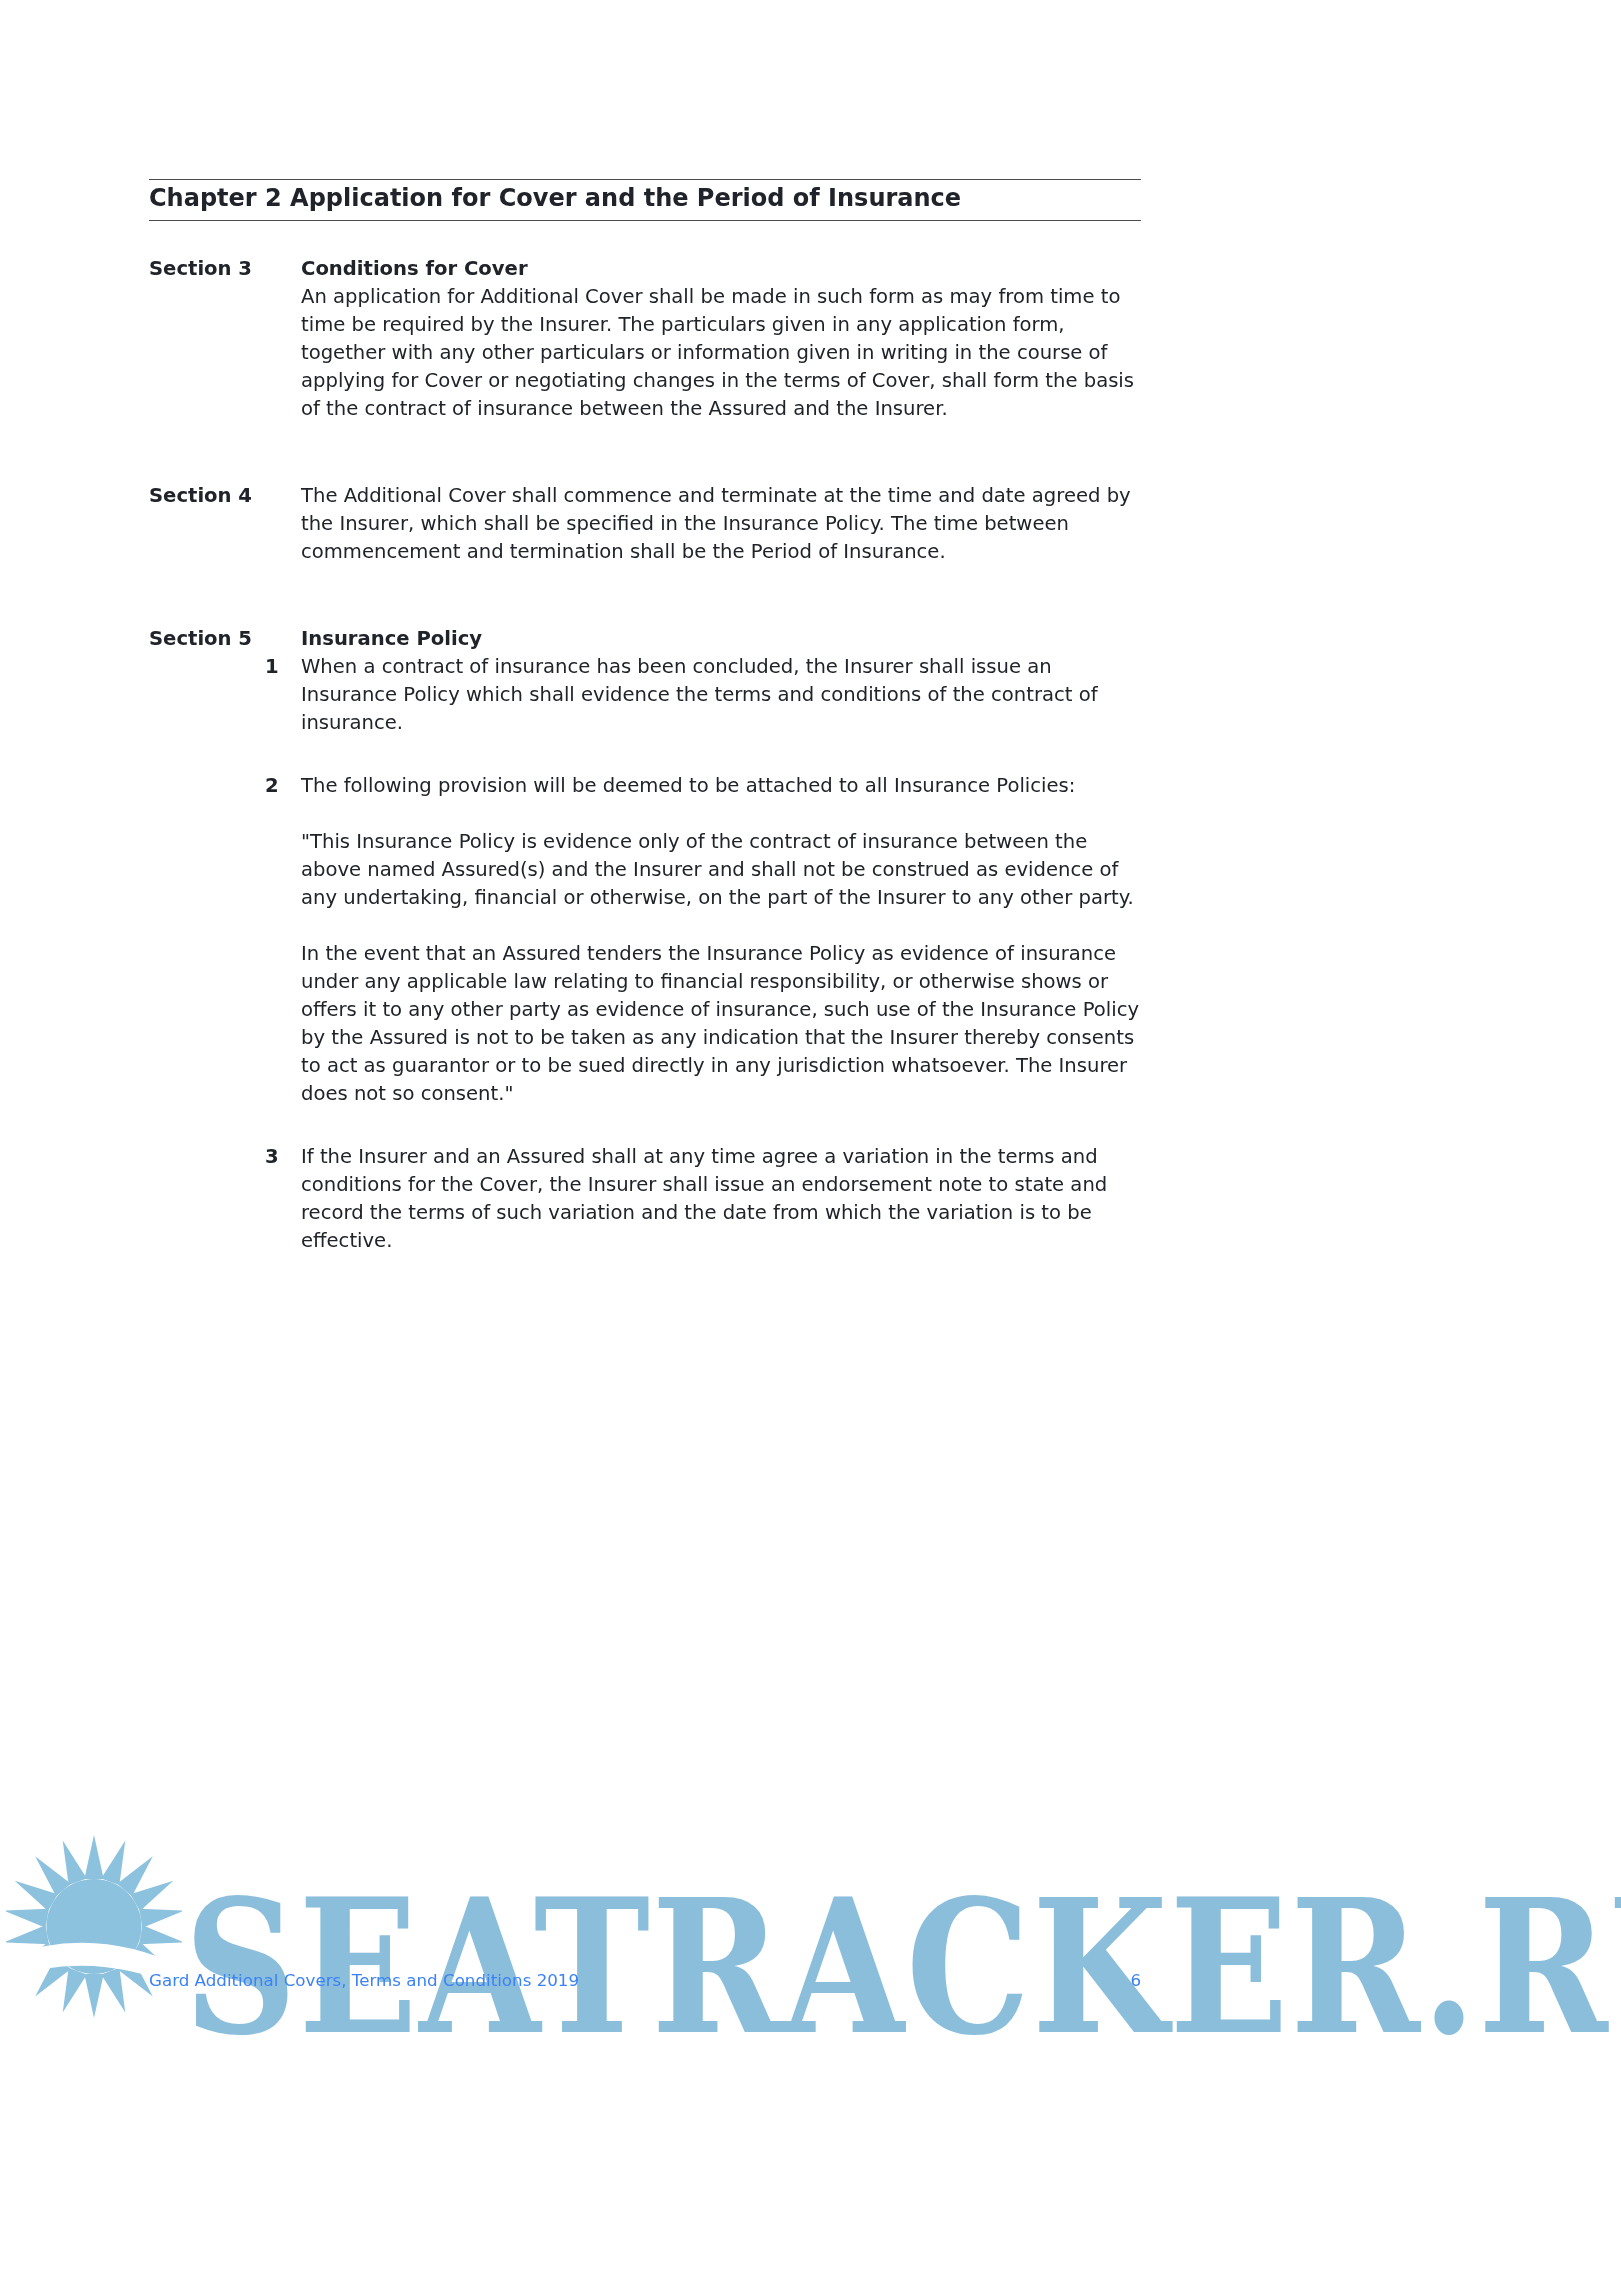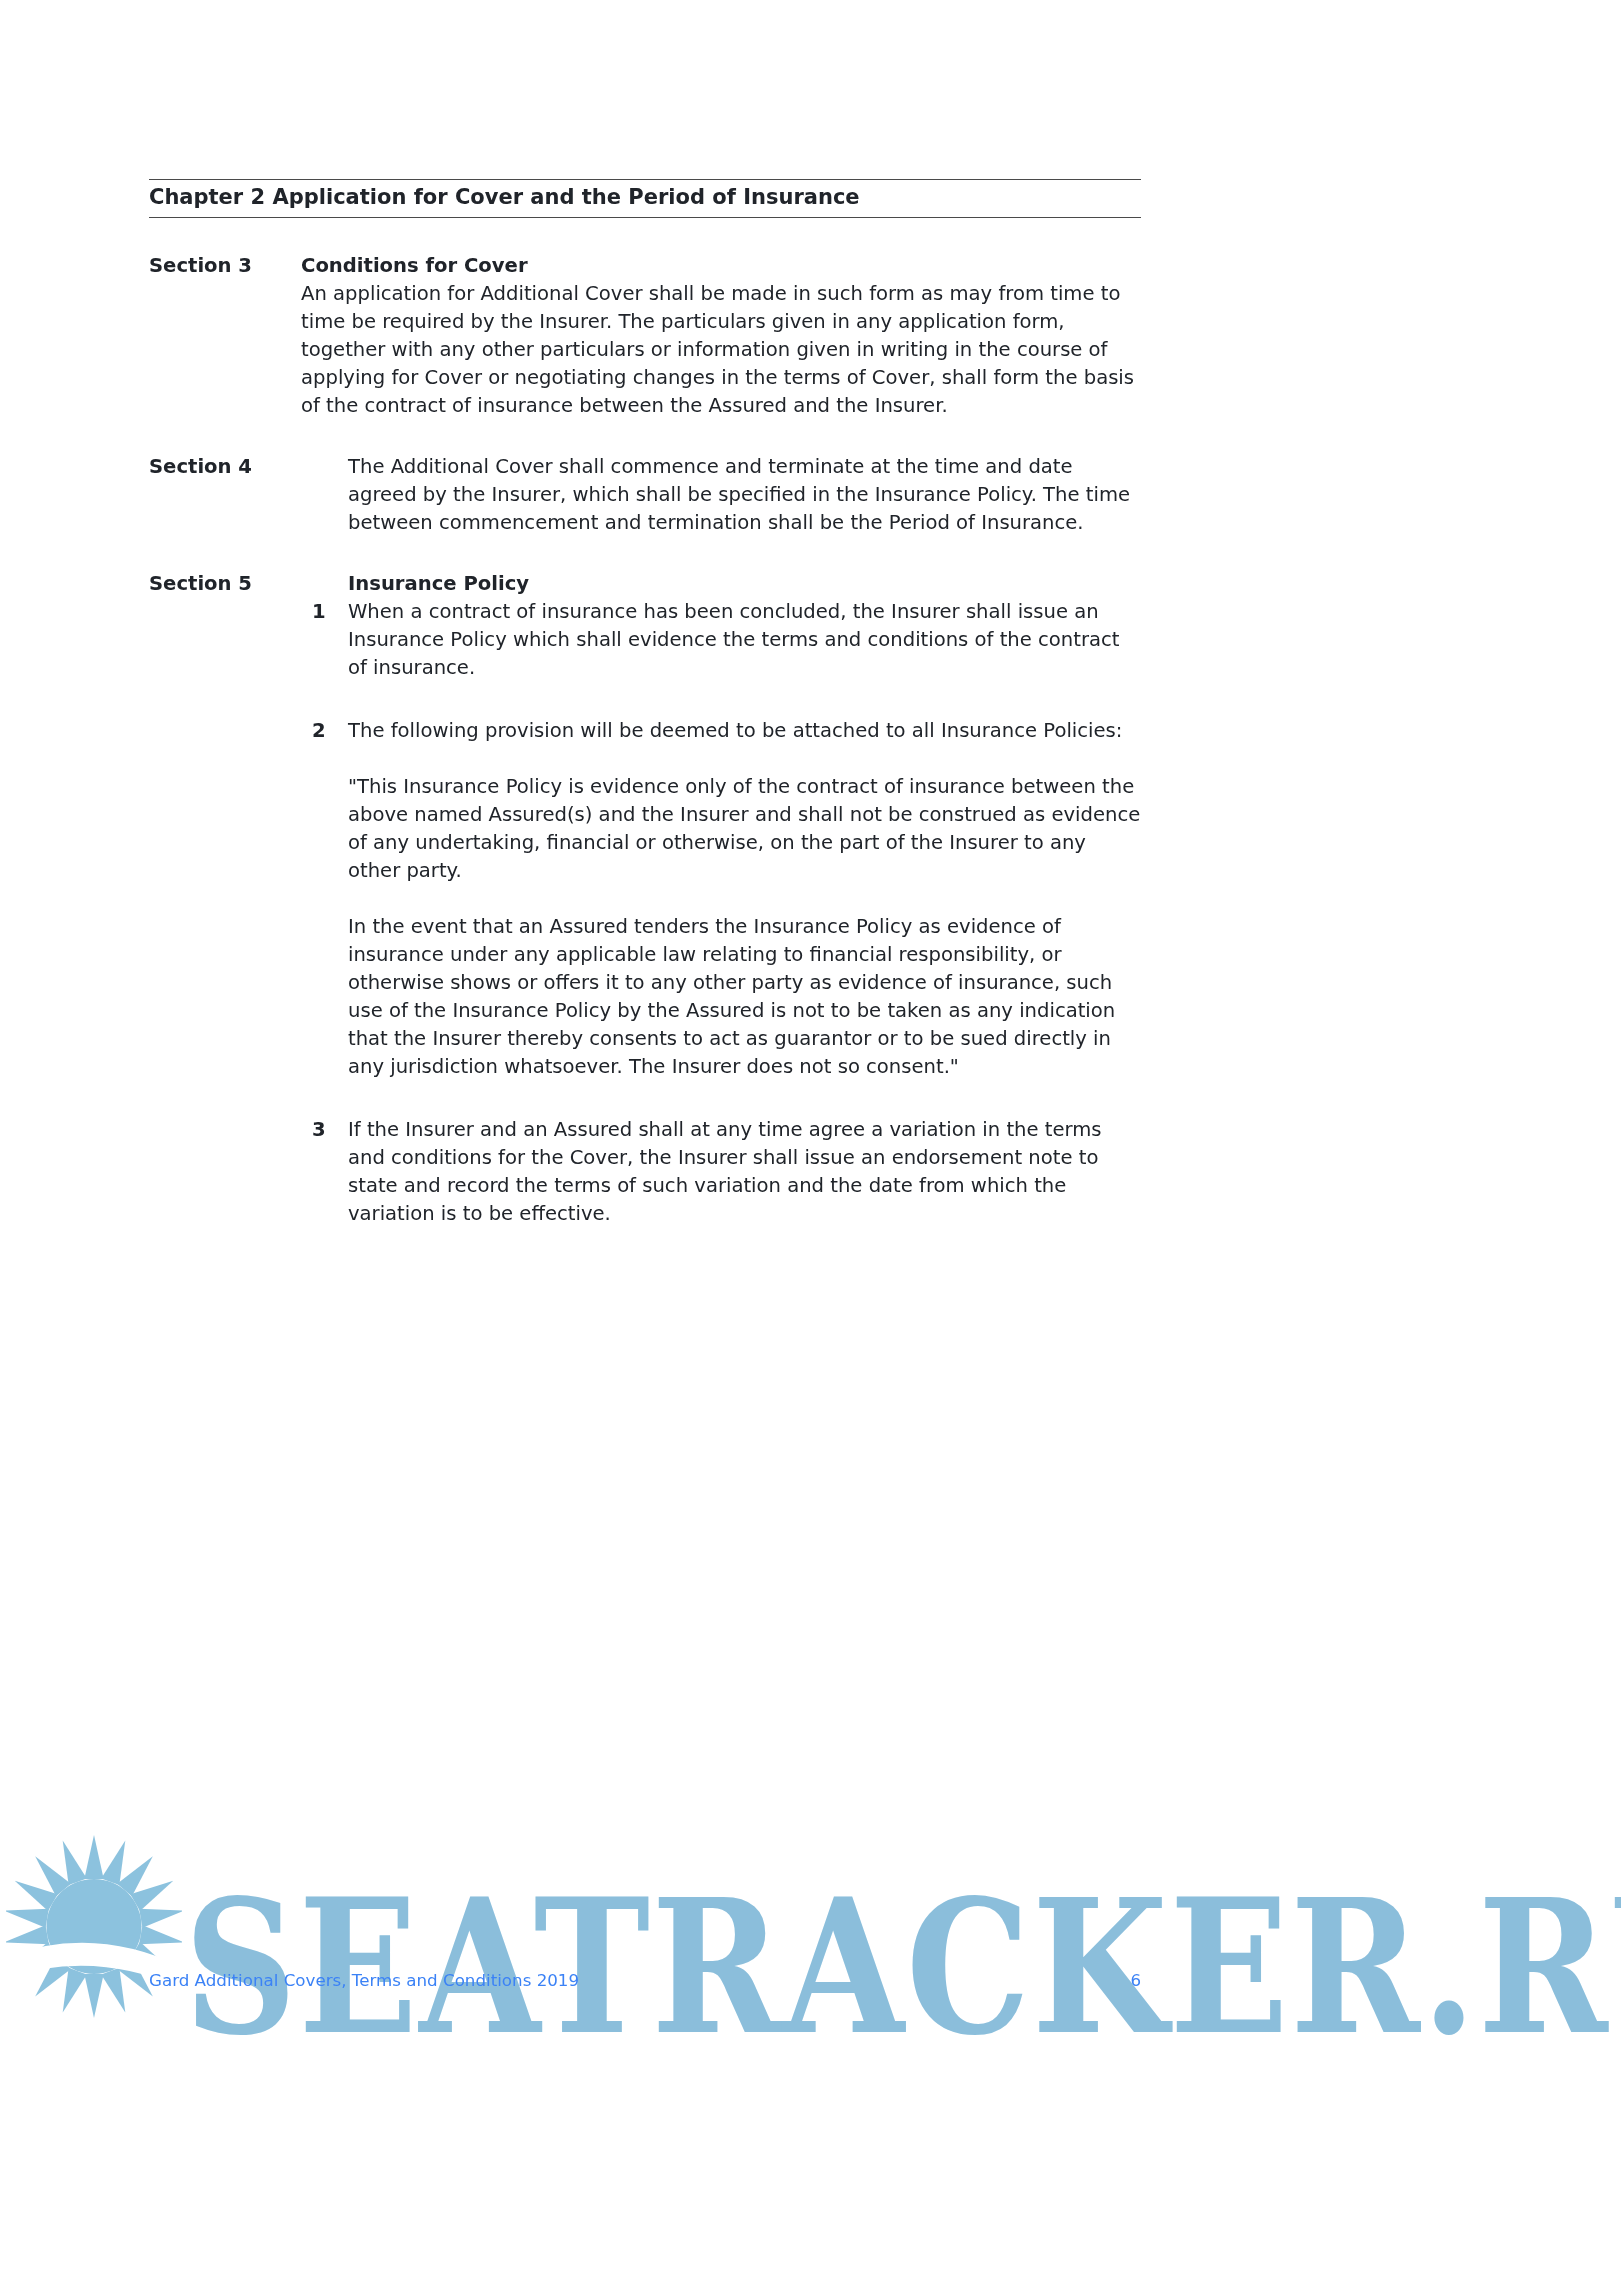--- a/index.html
+++ b/index.html
@@ -20,30 +20,30 @@
     left: 149px;
     top: 179px;
     width: 992px;
     z-index: 2;
   }
 
   .chapter-heading {
     border-top: 1.5px solid #4a4a4a;
     border-bottom: 1.5px solid #4a4a4a;
     padding: 4.9px 0 7.8px 0;
-    font-size: 21px;
+    font-size: 24px;
     font-weight: bold;
     line-height: 1.15;
   }
 
   .section {
     display: flex;
     margin-top: 34px;
   }
-  .section.gap-lg { margin-top: 33px; gap: 47px; }
+  .section.gap-lg { margin-top: 59px; }
   .sec-label {
     width: 152px;
     flex: 0 0 152px;
     font-size: 19.6px;
     font-weight: bold;
     line-height: 28px;
   }
   .sec-body {
     flex: 1 1 auto;
     font-size: 19.6px;

